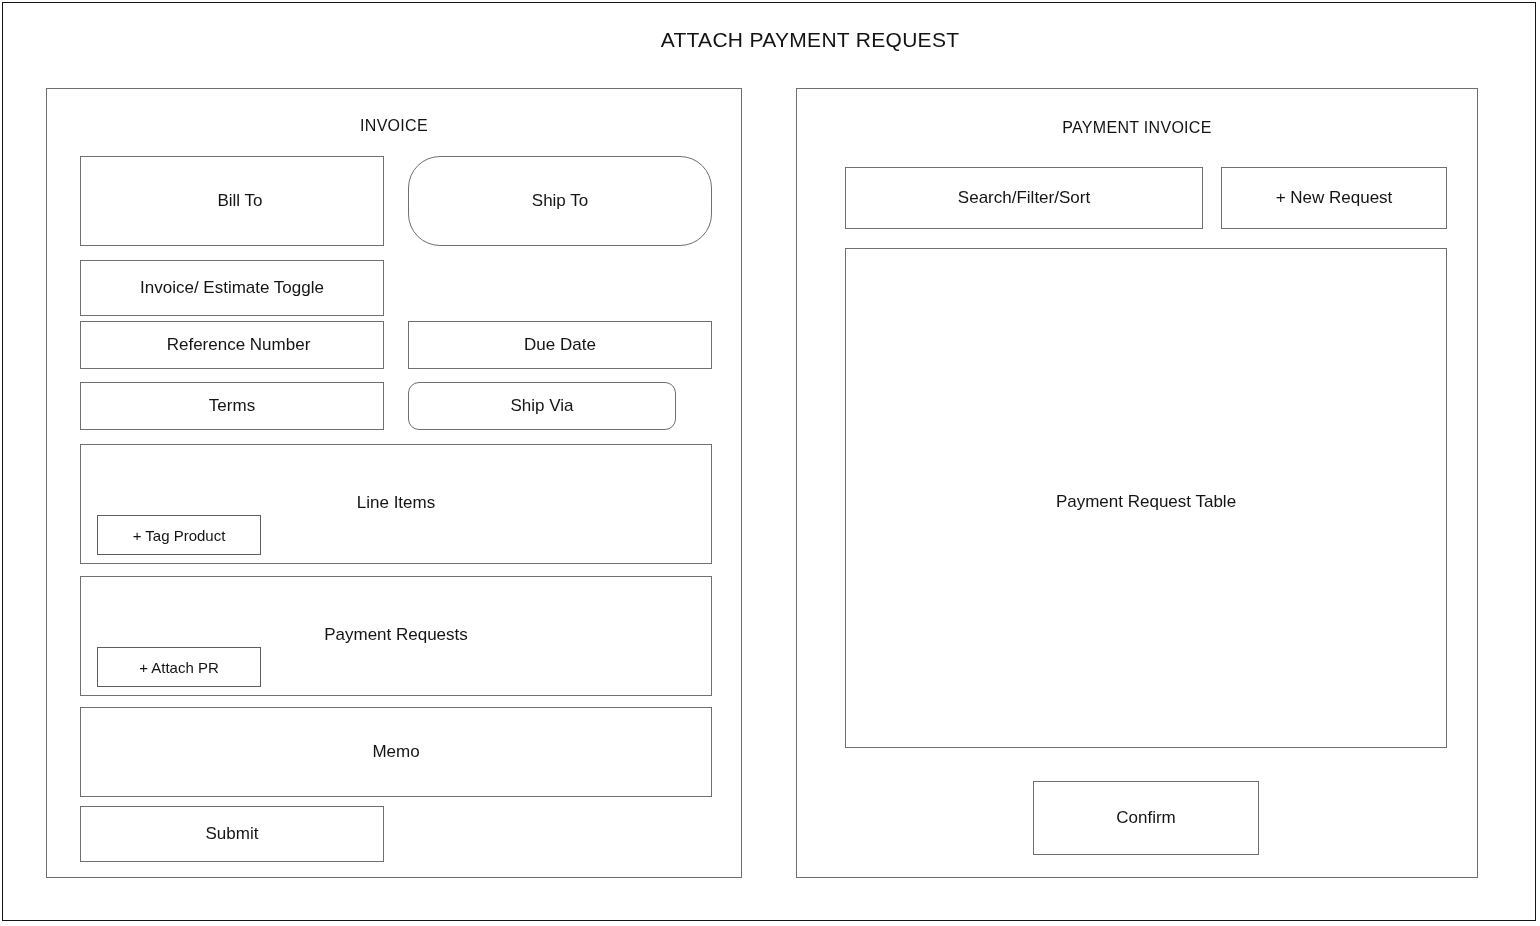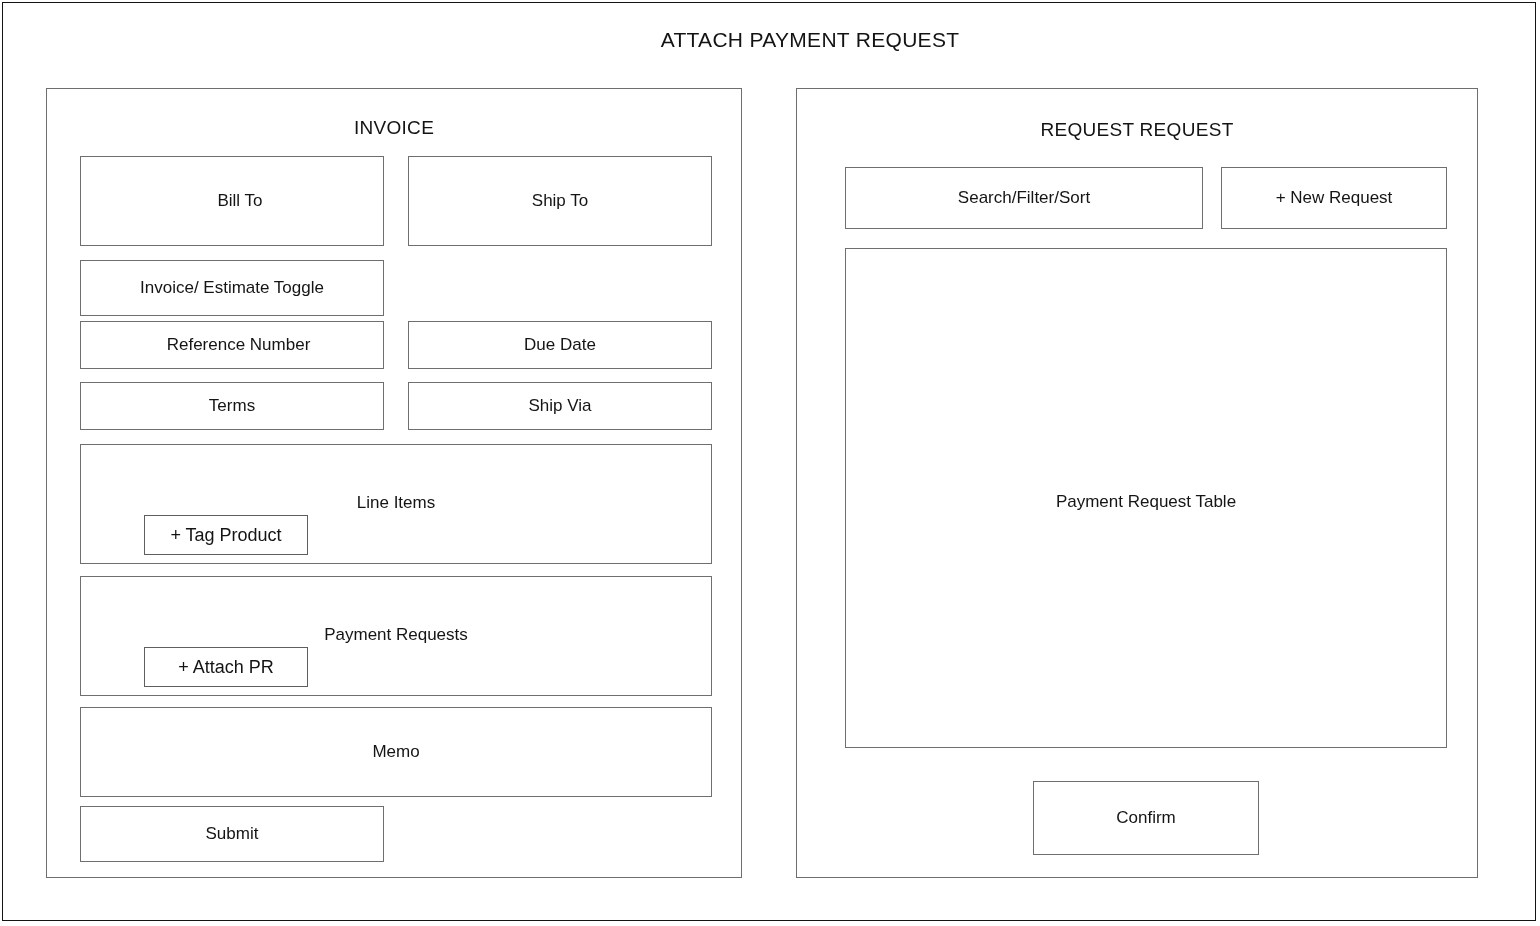--- a/index.html
+++ b/index.html
@@ -51,21 +51,21 @@
     left: 796px;
     top: 88px;
     width: 682px;
     height: 790px;
   }
   .panel-title {
     position: absolute;
     left: 0;
     width: 100%;
     text-align: center;
-    font-size: 19px;
+    font-size: 16px;
     letter-spacing: 0.3px;
     color: #131313;
   }
   .box {
     position: absolute;
     box-sizing: border-box;
     border: 1.4px solid #6f6f6f;
     background: #ffffff;
   }
   .box-label {
@@ -86,69 +86,68 @@
     text-align: center;
   }
   .inner-btn {
     position: absolute;
     box-sizing: border-box;
     border: 1.4px solid #5e5e5e;
     background: #ffffff;
     display: flex;
     align-items: center;
     justify-content: center;
-    font-size: 18px;
+    font-size: 15px;
     color: #141414;
-    margin-left: 47px;
   }
 </style>
 </head>
 <body>
 
 <div class="page-frame"></div>
 
 <div class="screen-title">ATTACH PAYMENT REQUEST</div>
 
 <div class="panel" id="invoice-panel">
 
   <div class="panel-title" style="top: 28px;">INVOICE</div>
 
   <div class="box centered-label" style="left: 33px; top: 67px; width: 304px; height: 90px; padding-left: 16px;">Bill To</div>
 
-  <div class="box centered-label" style="left: 361px; top: 67px; width: 304px; height: 90px;">Ship To</div>
+  <div class="box centered-label" style="left: 361px; top: 67px; width: 304px; height: 90px; border-radius: 32px;">Ship To</div>
 
   <div class="box centered-label" style="left: 33px; top: 171px; width: 304px; height: 56px;">Invoice/ Estimate Toggle</div>
 
   <div class="box centered-label" style="left: 33px; top: 232px; width: 304px; height: 48px; padding-left: 13px;">Reference Number</div>
 
   <div class="box centered-label" style="left: 361px; top: 232px; width: 304px; height: 48px;">Due Date</div>
 
   <div class="box centered-label" style="left: 33px; top: 293px; width: 304px; height: 48px;">Terms</div>
 
-  <div class="box centered-label" style="left: 361px; top: 293px; width: 304px; height: 48px;">Ship Via</div>
+  <div class="box centered-label" style="left: 361px; top: 293px; width: 268px; height: 48px; border-radius: 11px;">Ship Via</div>
 
   <div class="box" style="left: 33px; top: 355px; width: 632px; height: 120px; padding-left: 25px;">
     <div class="box-label" style="top: 48px;">Line Items</div>
     <div class="inner-btn" style="left: 16px; top: 70px; width: 164px; height: 40px;">+ Tag Product</div>
   </div>
 
   <div class="box" style="left: 33px; top: 487px; width: 632px; height: 120px;">
     <div class="box-label" style="top: 48px;">Payment Requests</div>
     <div class="inner-btn" style="left: 16px; top: 70px; width: 164px; height: 40px;">+ Attach PR</div>
   </div>
 
   <div class="box centered-label" style="left: 33px; top: 618px; width: 632px; height: 90px;">Memo</div>
 
   <div class="box centered-label" style="left: 33px; top: 717px; width: 304px; height: 56px;">Submit</div>
 
 </div>
 
 <div class="panel" id="payment-panel">
 
-  <div class="panel-title" style="top: 30px;">REQUEST REQUEST</div>
+  <div class="panel-title" style="top: 30px;">PAYMENT INVOICE</div>
 
   <div class="box centered-label" style="left: 48px; top: 78px; width: 358px; height: 62px;">Search/Filter/Sort</div>
 
   <div class="box centered-label" style="left: 424px; top: 78px; width: 226px; height: 62px;">+ New Request</div>
 
   <div class="box" style="left: 48px; top: 159px; width: 602px; height: 500px;">
     <div class="box-label" style="top: 243px;">Payment Request Table</div>
   </div>
 
   <div class="box centered-label" style="left: 236px; top: 692px; width: 226px; height: 74px;">Confirm</div>

